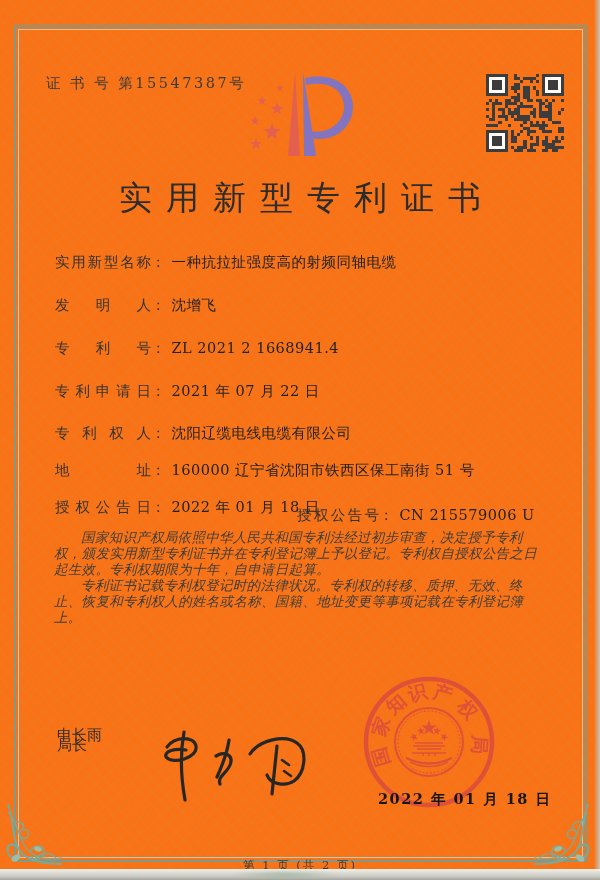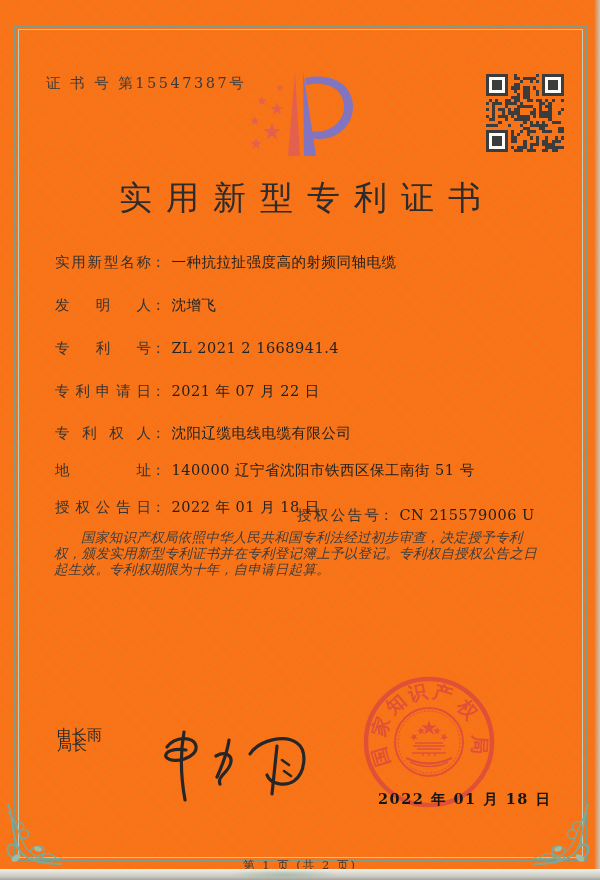--- a/index.html
+++ b/index.html
@@ -310,34 +310,35 @@
     <div class="frow" style="top:86px">
       <span class="flabel">专利号</span><span class="fcolon">：</span><span class="fvalue">ZL 2021 2 1668941.4</span>
     </div>
     <div class="frow" style="top:129px">
       <span class="flabel">专利申请日</span><span class="fcolon">：</span><span class="fvalue">2021 年 07 月 22 日</span>
     </div>
     <div class="frow" style="top:171px">
       <span class="flabel">专利权人</span><span class="fcolon">：</span><span class="fvalue">沈阳辽缆电线电缆有限公司</span>
     </div>
     <div class="frow" style="top:208px">
-      <span class="flabel">地址</span><span class="fcolon">：</span><span class="fvalue">140000  辽宁省沈阳市铁西区保工南街 51 号</span>
+      <span class="flabel">地址</span><span class="fcolon">：</span><span class="fvalue">160000  辽宁省沈阳市铁西区保工南街 51 号</span>
     </div>
     <div class="frow" style="top:245px;width:500px">
       <span>
         <span class="flabel">授权公告日</span><span class="fcolon">：</span><span class="fvalue">2022 年 01 月 18 日</span>
       </span>
       <span class="fgroup2">
         <span class="flabel">授权公告号</span><span class="fcolon">：</span><span class="fvalue">CN 215579006 U</span>
       </span>
     </div>
   </div>
 
   <div class="law">
     <p>国家知识产权局依照中华人民共和国专利法经过初步审查，决定授予专利权，颁发实用新型专利证书并在专利登记簿上予以登记。专利权自授权公告之日起生效。专利权期限为十年，自申请日起算。</p>
+    <p>专利证书记载专利权登记时的法律状况。专利权的转移、质押、无效、终止、恢复和专利权人的姓名或名称、国籍、地址变更等事项记载在专利登记簿上。</p>
   </div>
 
   <div class="signer-title">局长</div>
   <div class="signer-name">申长雨</div>
 
   <svg class="signature" width="170" height="88" viewBox="0 0 170 88" fill="none" stroke="#262626" stroke-width="3.2" stroke-linecap="round">
     <path d="M31,12 C27,34 28,58 32,80"></path>
     <path d="M14,27 C22,16 41,16 43,26 C45,38 20,45 13,37 C11,31 22,28 33,30"></path>
     <path d="M76,20 C74,34 69,46 64,57"></path>
     <path d="M63,36 C72,31 81,35 77,45 C74,53 64,57 67,64"></path>

